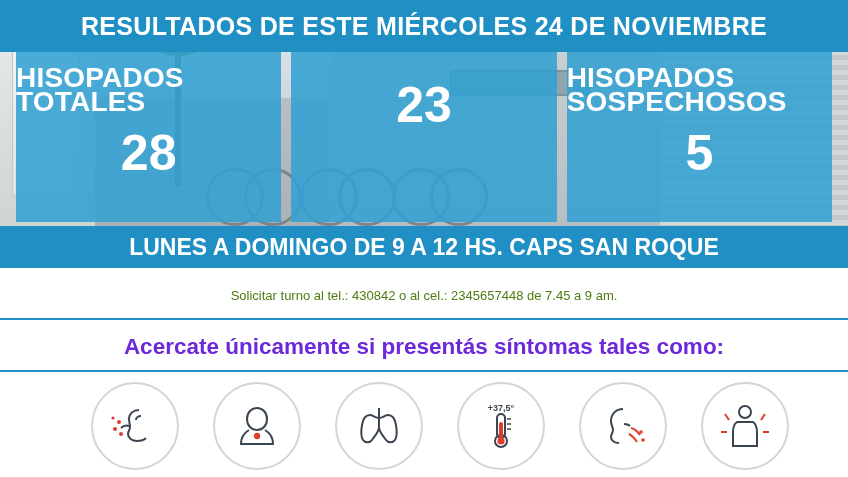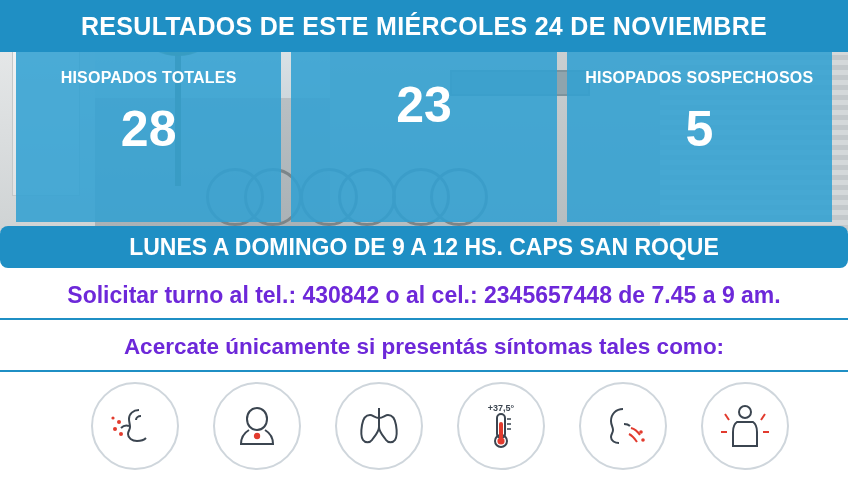--- a/index.html
+++ b/index.html
@@ -92,44 +92,44 @@
   }
   .card {
     flex: 1;
     background: rgba(50,160,209,0.88);
     display: flex; flex-direction: column;
     align-items: center; justify-content: flex-start;
     padding-top: 14px;
     color: #ffffff;
   }
   .card .lbl {
-    font-size: 16px; font-weight: bold; line-height: 24px;
+    font-size: 28px; font-weight: bold; line-height: 24px;
     text-align: left; letter-spacing: 0.2px;
   }
   .card .num {
     font-size: 50px; font-weight: bold; line-height: 62px;
     margin-top: 8px;
   }
 
   .hours-bar {
     position: absolute; left: 0; top: 226px; width: 848px; height: 42px;
     background: #1f8fc4;
-    display: flex; align-items: center; justify-content: center; border-radius: 8px;
+    display: flex; align-items: center; justify-content: center;
   }
   .hours-bar .txt {
     color: #ffffff; font-size: 23px; font-weight: bold; white-space: nowrap;
   }
 
   .phone-line {
     position: absolute; left: 0; top: 276px; width: 848px; height: 38px;
     display: flex; align-items: center; justify-content: center;
     background: #ffffff;
   }
   .phone-line .txt {
-    color: #6d28d9; font-size: 23px; font-weight: bold; white-space: nowrap;
+    color: #4d7c0f; font-size: 13px; font-weight: normal; white-space: nowrap;
   }
 
   .divider {
     position: absolute; left: 0; top: 318px; width: 848px; height: 2px;
     background: #1f8fc4;
   }
 
   .symptoms-title {
     position: absolute; left: 0; top: 324px; width: 848px; height: 46px;
     display: flex; align-items: center; justify-content: center;

